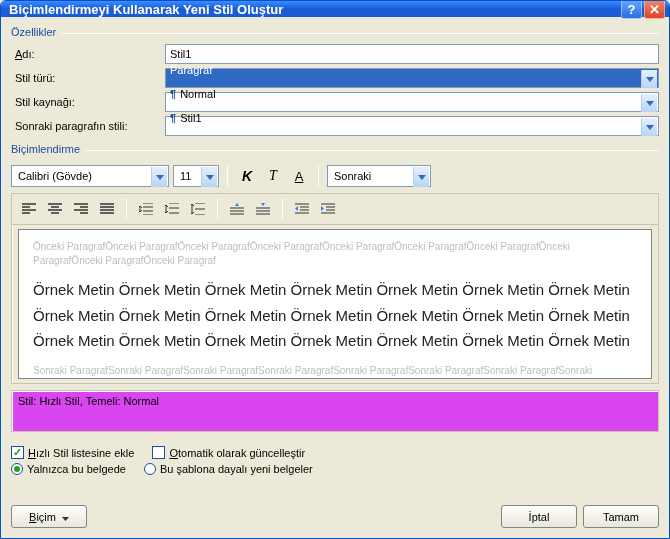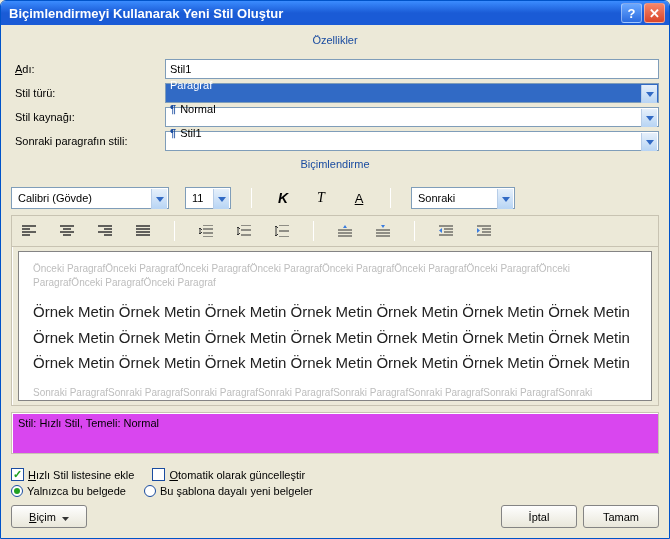--- a/index.html
+++ b/index.html
@@ -12,21 +12,21 @@
   .window {
     width: 670px;
     height: 539px;
     background: #ece9d8;
     border: 1px solid #0053c9;
     border-radius: 6px 6px 0 0;
     overflow: hidden;
     position: relative;
   }
   .titlebar {
-    height: 24px;
+    height: 16px;
     background: linear-gradient(to bottom, #3b8cff 0%, #1a5bd6 50%, #1a5bd6 100%);
     display: flex;
     align-items: center;
     padding: 0 4px 0 8px;
     color: #fff;
     font-weight: bold;
     font-size: 13px;
   }
   .titlebar .title { flex: 1; }
   .win-btn {
@@ -49,21 +49,20 @@
   }
   .grp-label {
     color: #1a4ca0;
     font-size: 11px;
     margin: 3px 0 6px 0;
   }
   .grp-rule {
     display: flex;
     align-items: center;
     gap: 6px;
-    flex-direction: column;
   }
   .grp-rule .line { flex:1; height:1px; background:#c8c3b2; border-bottom:1px solid #fff; }
   .row {
     display: flex;
     align-items: center;
     margin-bottom: 4px;
   }
   .row .lbl { width: 154px; padding-left:4px; }
   .txtfield {
     flex: 1;
@@ -98,21 +97,21 @@
     border-left: 1px solid #b7cde8;
     display: flex;
     align-items: center;
     justify-content: center;
   }
   .combo-arrow svg { display:block; }
   .pilcrow { color:#1a4ca0; font-weight:bold; margin-right:4px; }
   .toolbar {
     display: flex;
     align-items: center;
-    gap: 16px;
+    gap: 4px;
     padding: 4px 0;
   }
   .tb-combo {
     height: 22px;
     border: 1px solid #7f9db9;
     background: #fff;
     display: flex;
     align-items: center;
     padding: 0 18px 0 6px;
     position: relative;

